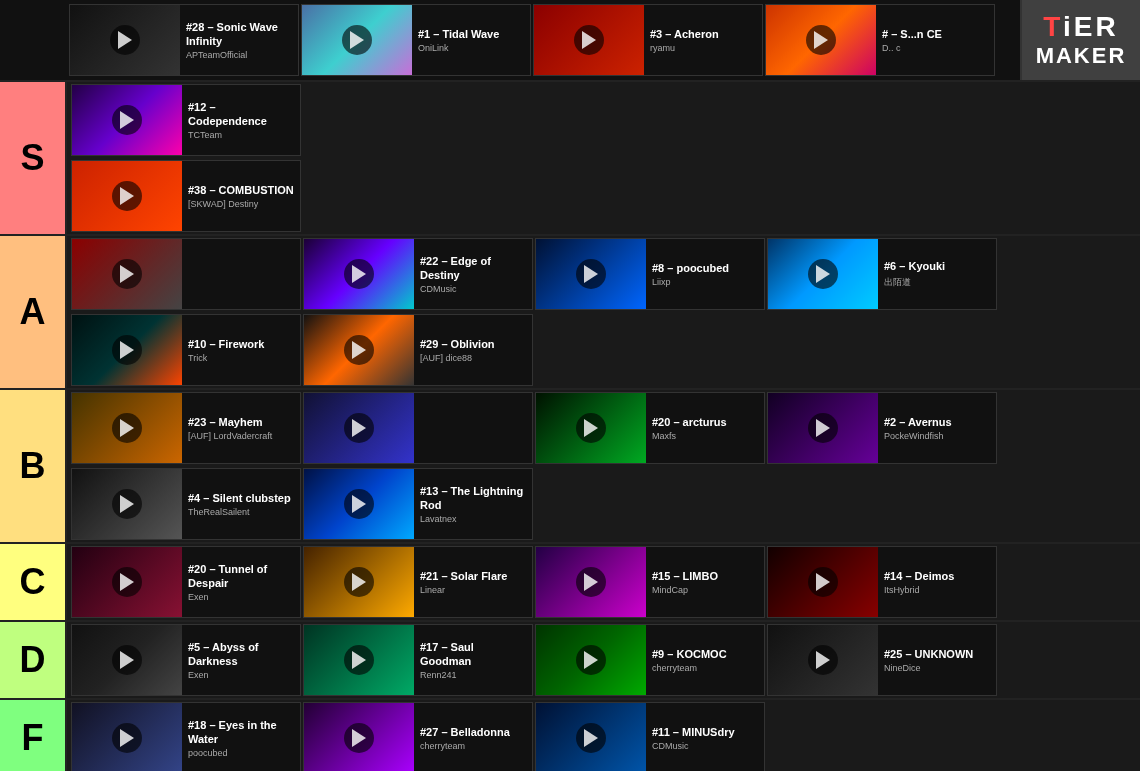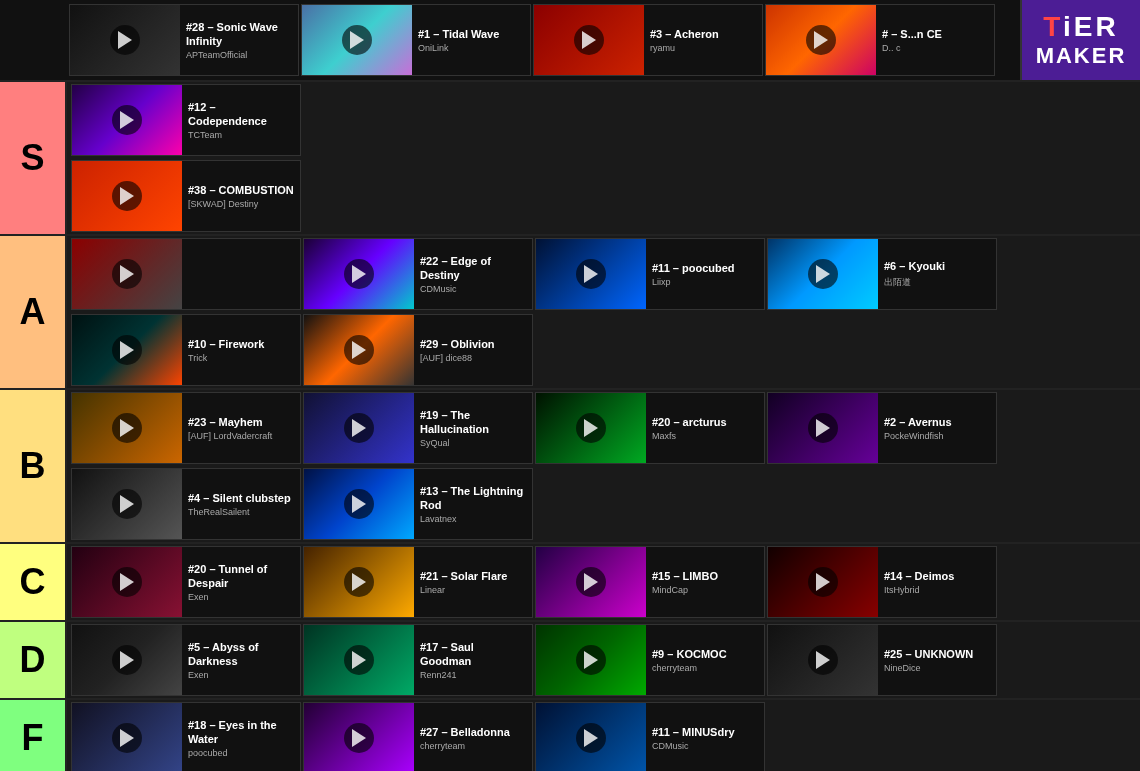--- a/index.html
+++ b/index.html
@@ -196,21 +196,21 @@
             <div class="play-circle">
               <div class="play-icon"></div>
             </div>
           </div>
           <div class="item-info">
             <div class="item-title"># – S...n CE</div>
             <div class="item-author">D.. c</div>
           </div>
         </div>
       </div>
-    <div style="position:absolute;right:0;top:0;bottom:0;width:120px;background:#4c1d95;display:flex;align-items:center;justify-content:center;border-left:2px solid #333;margin-left:20px;">
+    <div style="position:absolute;right:0;top:0;bottom:0;width:120px;background:#404040;display:flex;align-items:center;justify-content:center;border-left:2px solid #333;margin-left:20px;">
       <div style="text-align:center;">
         <div style="font-size:28px;font-weight:900;color:#fff;letter-spacing:3px;">
           <span style="color:#ff4444;">T</span><span>iER</span>
         </div>
         <div style="font-size:22px;font-weight:900;color:#fff;letter-spacing:2px;">MAKER</div>
       </div>
     </div>
   </div>
 
   <div id="tier-rows-container">
@@ -267,21 +267,21 @@
                 <div class="item-author">CDMusic</div>
               </div>
             </div>
             <div class="item-card">
               <div class="item-thumb thumb-poo">
                 <div class="play-circle">
                   <div class="play-icon"></div>
                 </div>
               </div>
               <div class="item-info">
-                <div class="item-title">#11 – poocubed</div>
+                <div class="item-title">#8 – poocubed</div>
                 <div class="item-author">Liixp</div>
               </div>
             </div>
             <div class="item-card">
               <div class="item-thumb thumb-kyo">
                 <div class="play-circle">
                   <div class="play-icon"></div>
                 </div>
               </div>
               <div class="item-info">
@@ -329,24 +329,20 @@
               <div class="item-info">
                 <div class="item-title">#23 – Mayhem</div>
                 <div class="item-author">[AUF] LordVadercraft</div>
               </div>
             </div>
             <div class="item-card">
               <div class="item-thumb thumb-hall">
                 <div class="play-circle">
                   <div class="play-icon"></div>
                 </div>
-              </div>
-              <div class="item-info">
-                <div class="item-title">#19 – The Hallucination</div>
-                <div class="item-author">SyQual</div>
               </div>
             </div>
             <div class="item-card">
               <div class="item-thumb thumb-arc">
                 <div class="play-circle">
                   <div class="play-icon"></div>
                 </div>
               </div>
               <div class="item-info">
                 <div class="item-title">#20 – arcturus</div>

